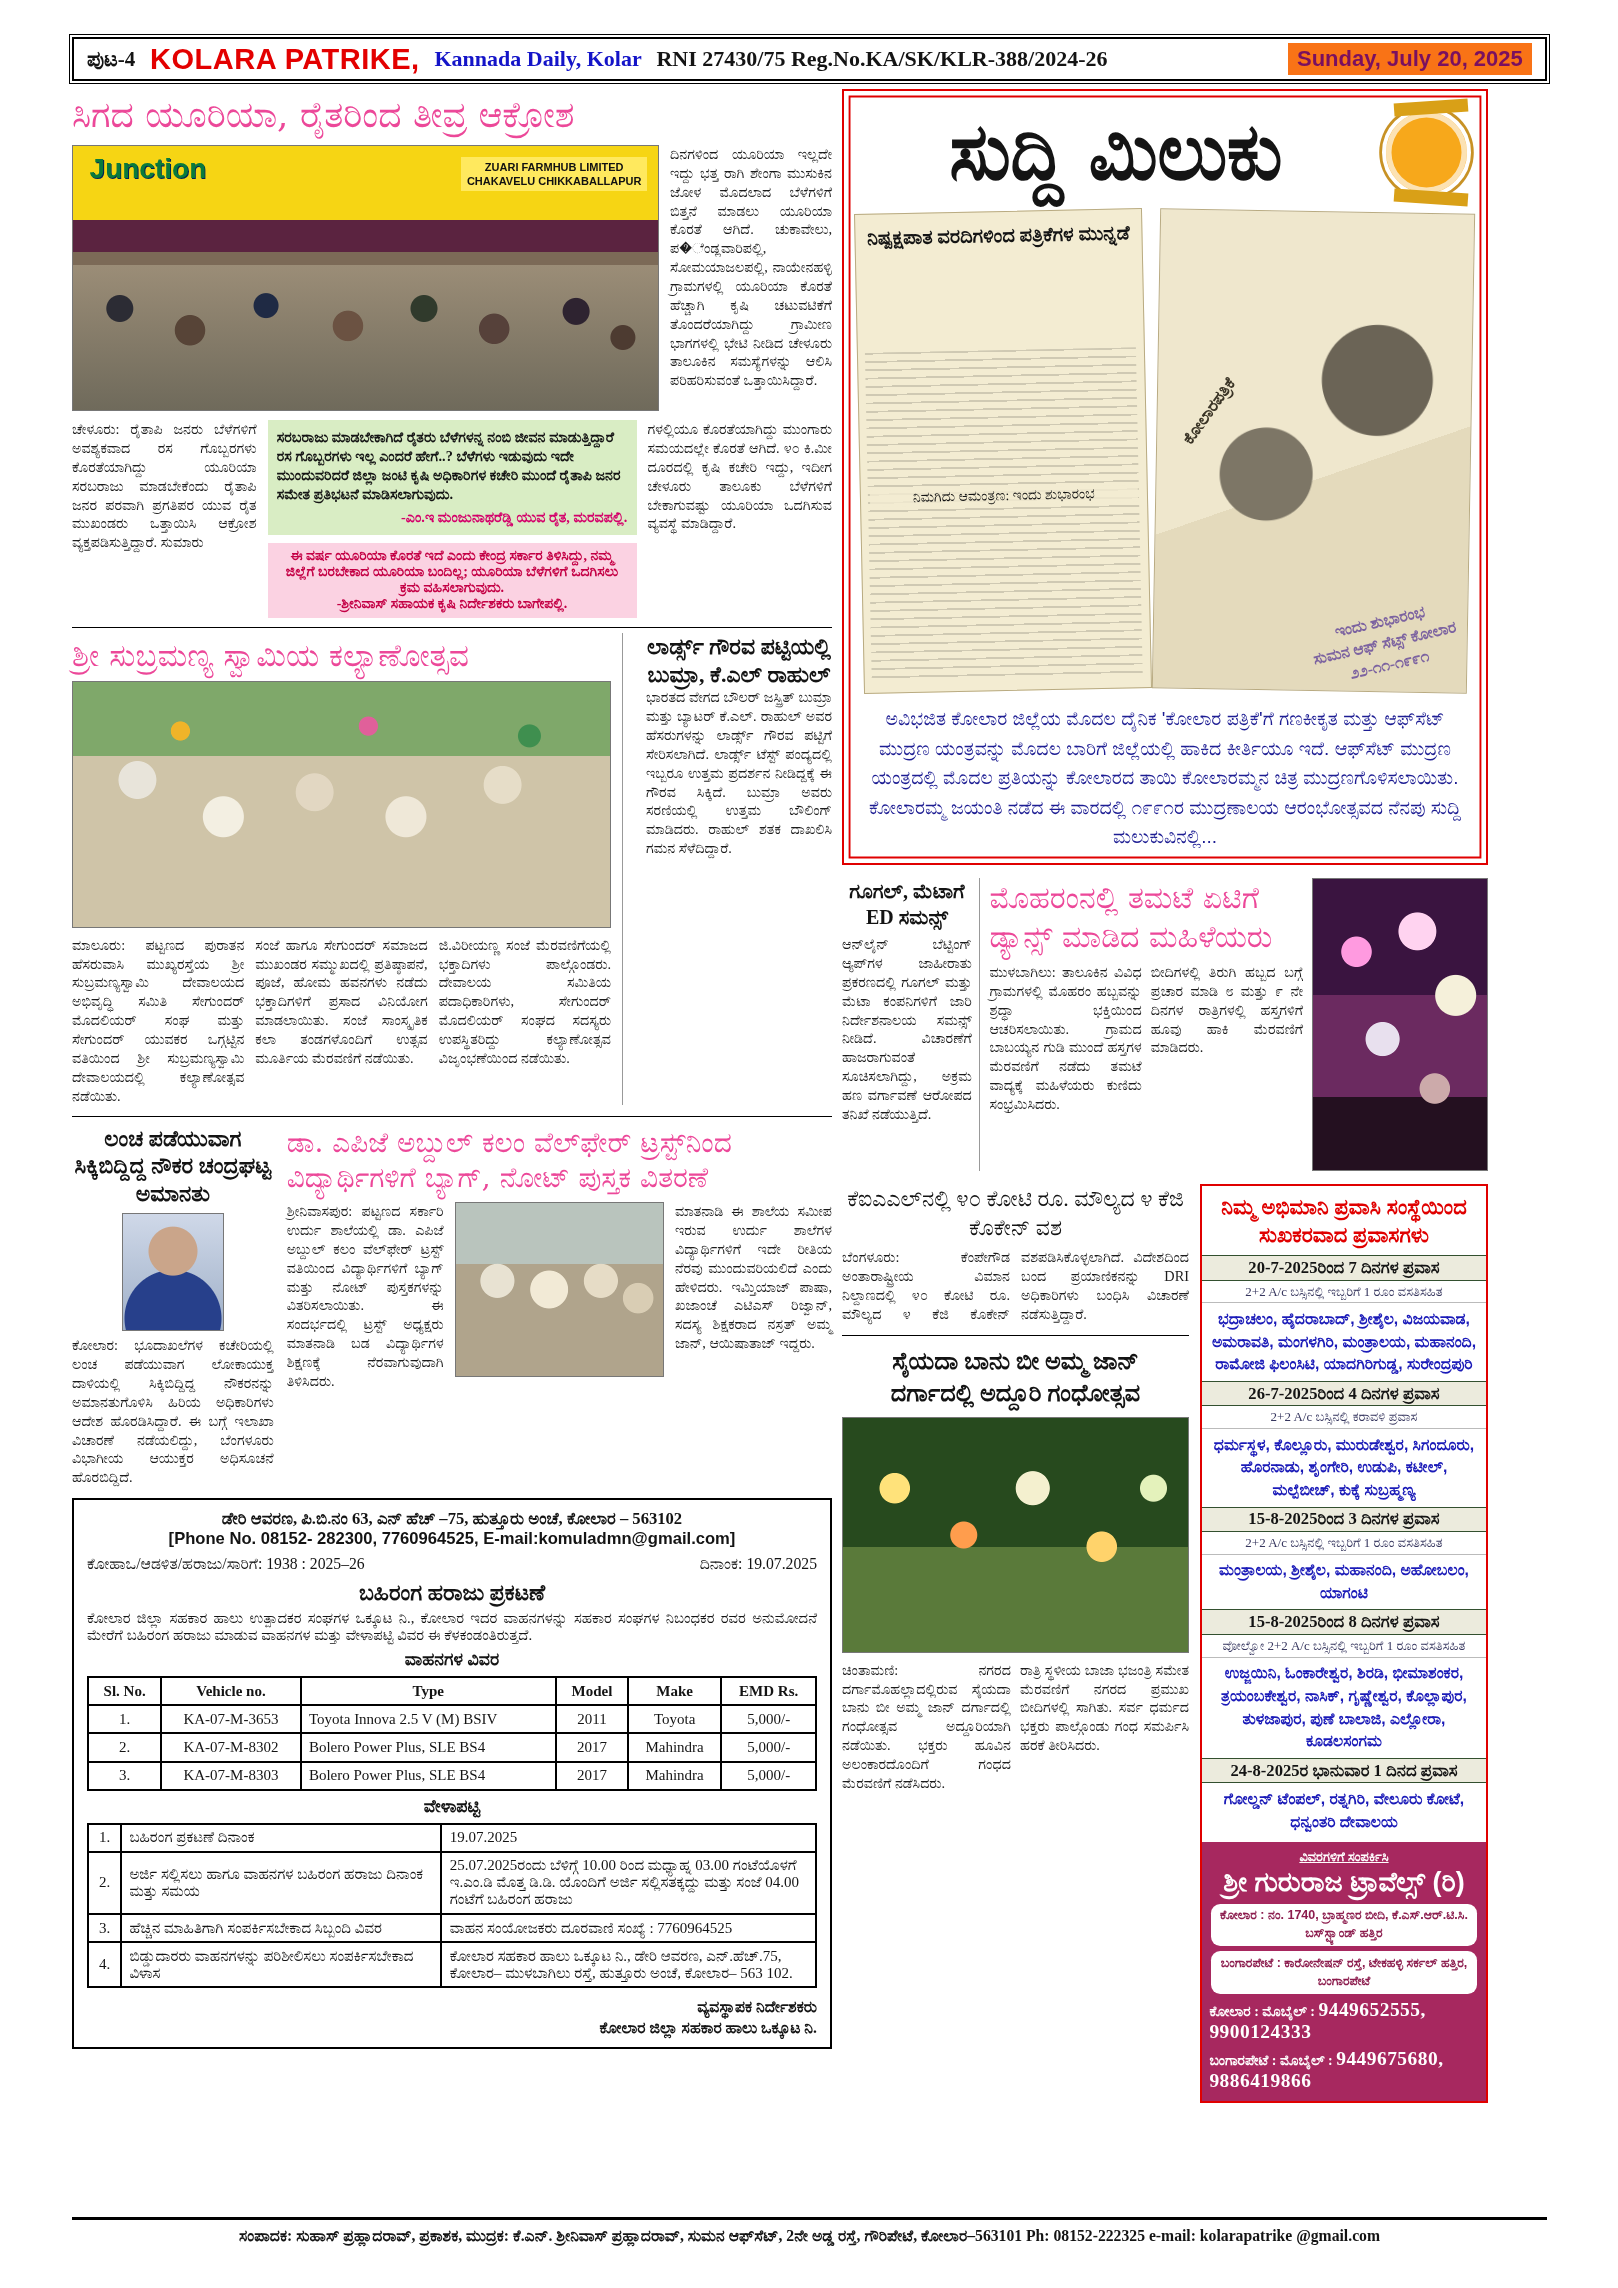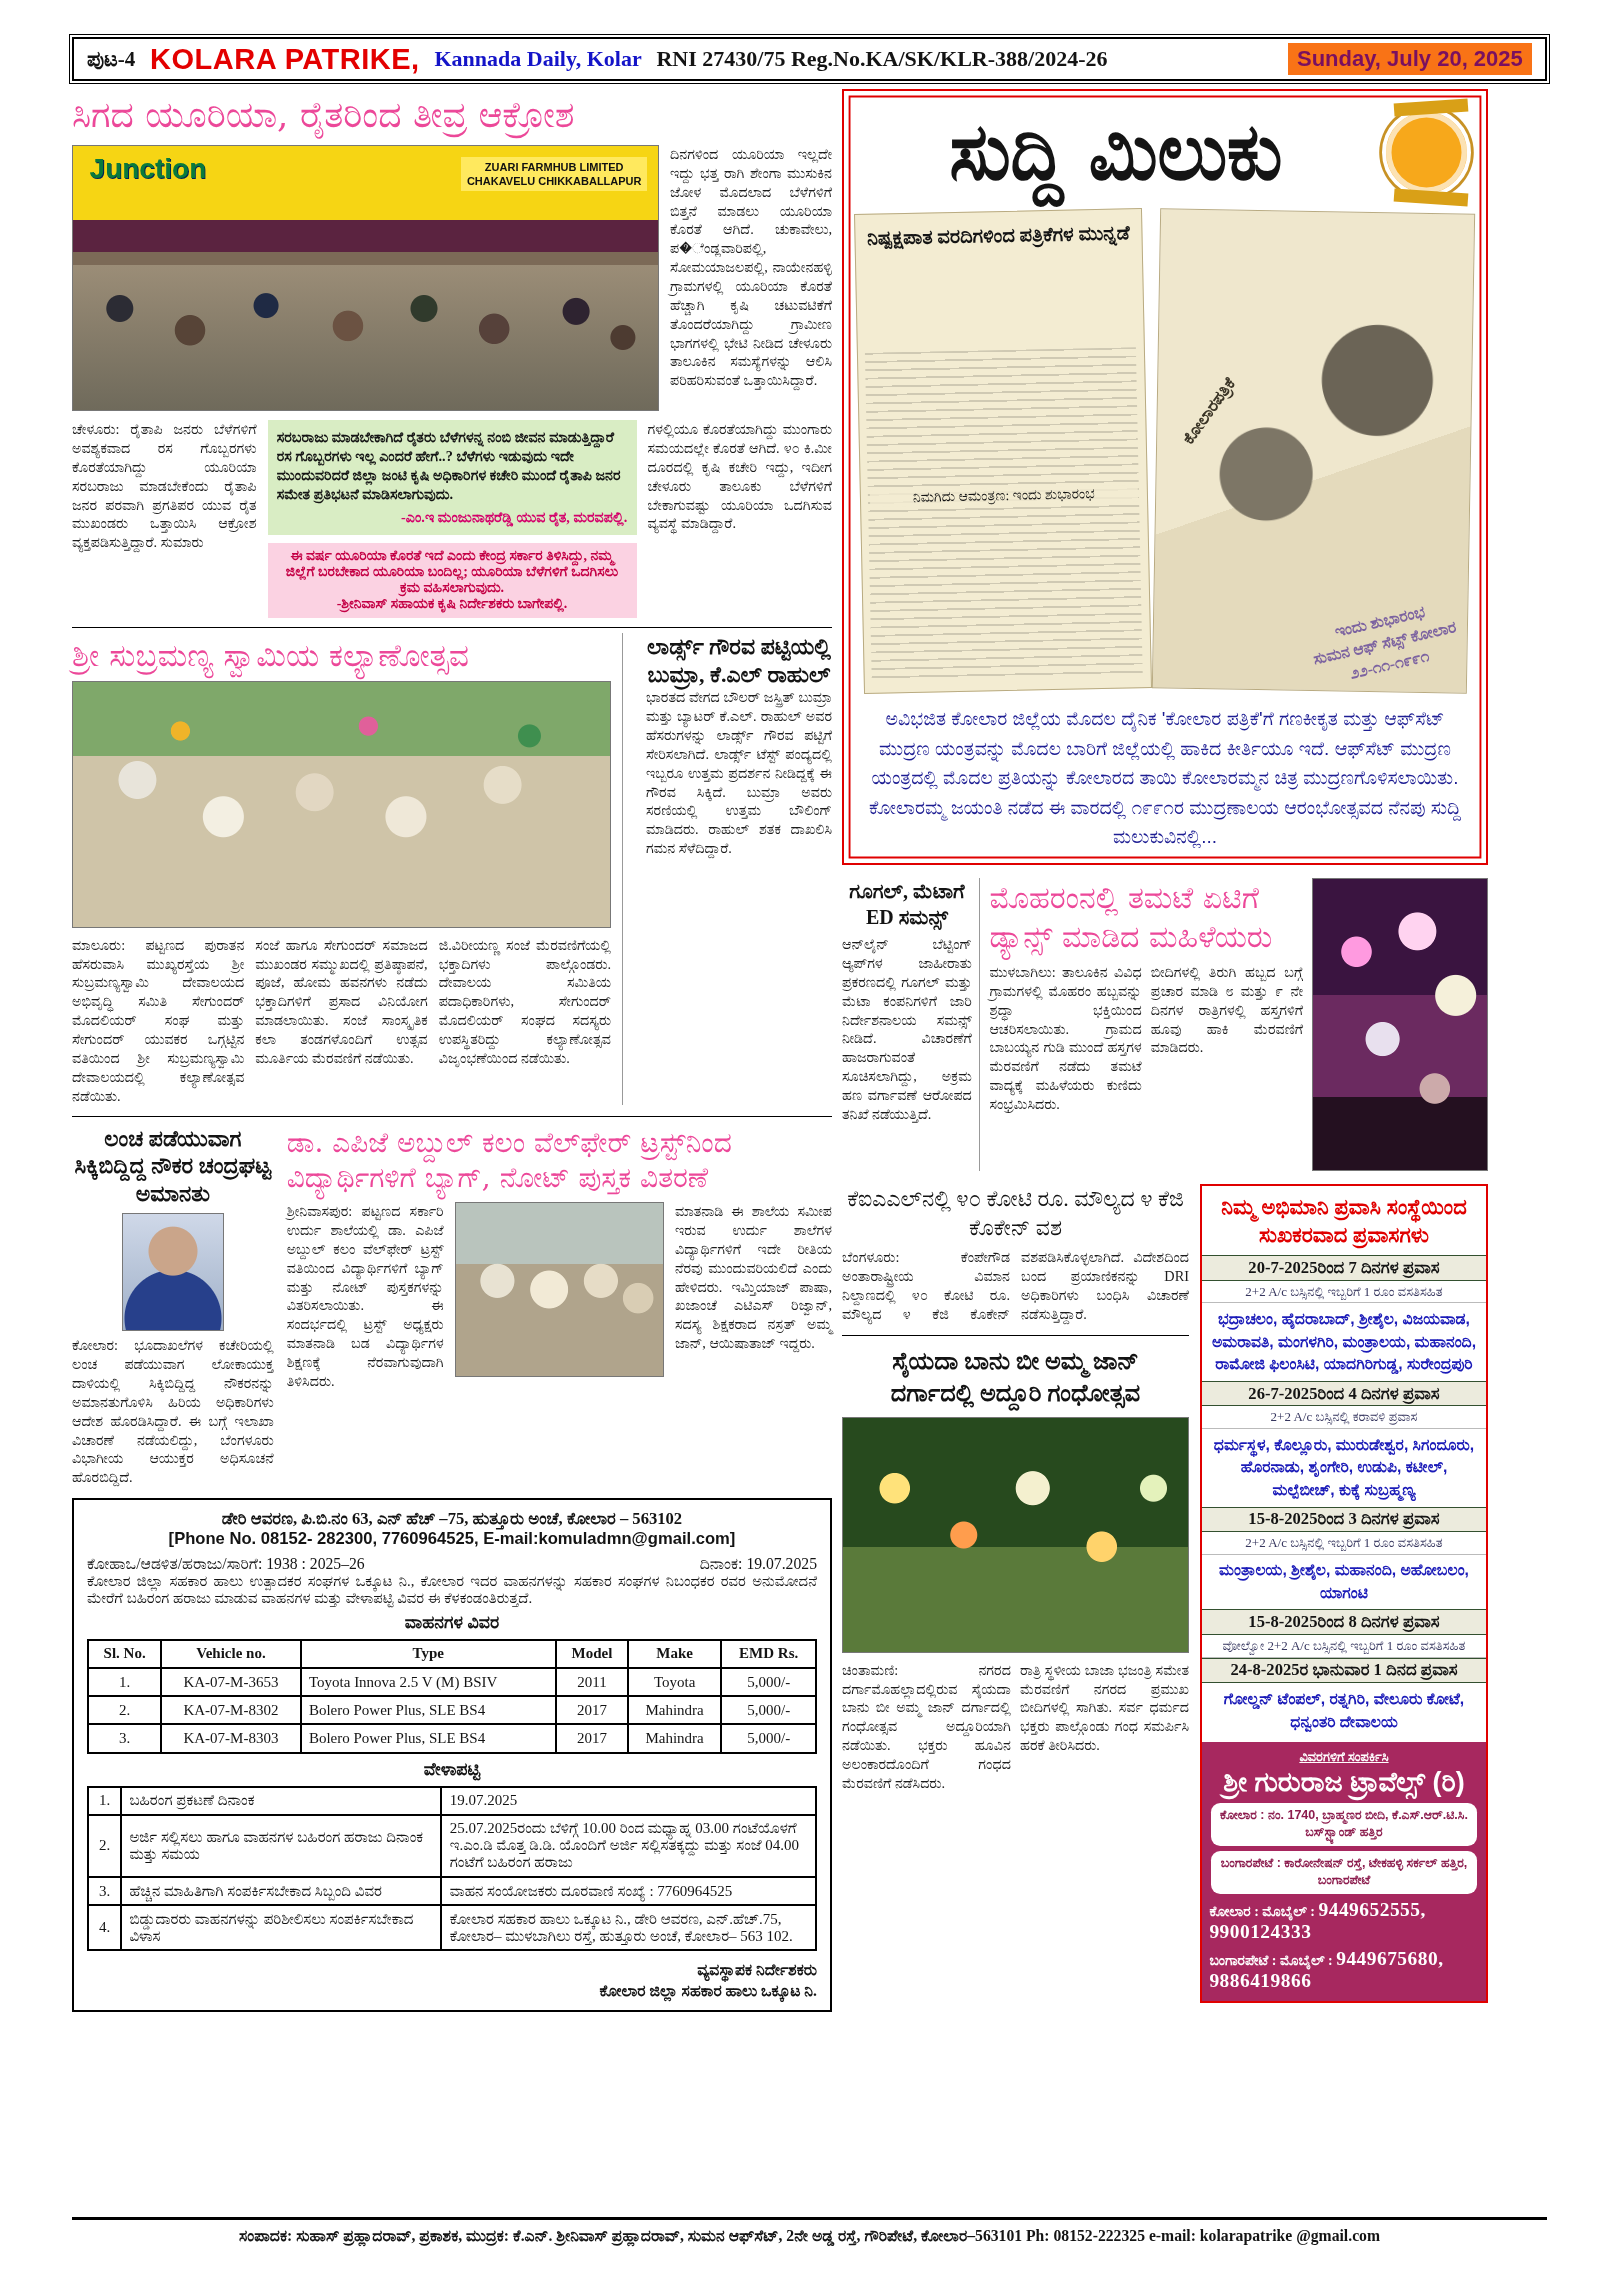--- a/index.html
+++ b/index.html
@@ -261,20 +261,21 @@
       </div>
     </div>
 
     <div class="tender">
       <div class="t-addr">ಡೇರಿ ಆವರಣ, ಪಿ.ಬಿ.ನಂ 63, ಎನ್ ಹೆಚ್ –75, ಹುತ್ತೂರು ಅಂಚೆ, ಕೋಲಾರ – 563102</div>
       <div class="t-phone">[Phone No. 08152- 282300, 7760964525, E-mail:komuladmn@gmail.com]</div>
       <div class="t-refrow">
         <span>ಕೋಹಾಒ/ಆಡಳಿತ/ಹರಾಜು/ಸಾರಿಗೆ: 1938 : 2025–26</span>
         <span>ದಿನಾಂಕ: 19.07.2025</span>
       </div>
+      <div class="t-head">ಬಹಿರಂಗ ಹರಾಜು ಪ್ರಕಟಣೆ</div>
       <div class="t-intro">ಕೋಲಾರ ಜಿಲ್ಲಾ ಸಹಕಾರ ಹಾಲು ಉತ್ಪಾದಕರ ಸಂಘಗಳ ಒಕ್ಕೂಟ ನಿ., ಕೋಲಾರ ಇದರ ವಾಹನಗಳನ್ನು ಸಹಕಾರ ಸಂಘಗಳ ನಿಬಂಧಕರ ರವರ ಅನುಮೋದನೆ ಮೇರೆಗೆ ಬಹಿರಂಗ ಹರಾಜು ಮಾಡುವ ವಾಹನಗಳ ಮತ್ತು ವೇಳಾಪಟ್ಟಿ ವಿವರ ಈ ಕೆಳಕಂಡಂತಿರುತ್ತದೆ.</div>
       <div class="t-sub">ವಾಹನಗಳ ವಿವರ</div>
 
       <table class="tt">
         <thead>
           <tr>
             <th>Sl. No.</th>
             <th>Vehicle no.</th>
             <th>Type</th>
             <th>Model</th>
@@ -428,20 +429,21 @@
           <div class="tourdest">ಧರ್ಮಸ್ಥಳ, ಕೊಲ್ಲೂರು, ಮುರುಡೇಶ್ವರ, ಸಿಗಂದೂರು, ಹೊರನಾಡು, ಶೃಂಗೇರಿ, ಉಡುಪಿ, ಕಟೀಲ್, ಮಲ್ಪೆಬೀಚ್, ಕುಕ್ಕೆ ಸುಬ್ರಹ್ಮಣ್ಯ</div>
         </div>
         <div>
           <div class="tourdate">15-8-2025ರಿಂದ 3 ದಿನಗಳ ಪ್ರವಾಸ</div>
           <div class="tourbus">2+2 A/c ಬಸ್ಸಿನಲ್ಲಿ ಇಬ್ಬರಿಗೆ 1 ರೂಂ ವಸತಿಸಹಿತ</div>
           <div class="tourdest">ಮಂತ್ರಾಲಯ, ಶ್ರೀಶೈಲ, ಮಹಾನಂದಿ, ಅಹೋಬಲಂ, ಯಾಗಂಟಿ</div>
         </div>
         <div>
           <div class="tourdate">15-8-2025ರಿಂದ 8 ದಿನಗಳ ಪ್ರವಾಸ</div>
           <div class="tourbus">ವೋಲ್ವೋ 2+2 A/c ಬಸ್ಸಿನಲ್ಲಿ ಇಬ್ಬರಿಗೆ 1 ರೂಂ ವಸತಿಸಹಿತ</div>
+          <div class="tourdest">ಉಜ್ಜಯಿನಿ, ಓಂಕಾರೇಶ್ವರ, ಶಿರಡಿ, ಭೀಮಾಶಂಕರ, ತ್ರಯಂಬಕೇಶ್ವರ, ನಾಸಿಕ್, ಗೃಷ್ಣೇಶ್ವರ, ಕೊಲ್ಲಾಪುರ, ತುಳಜಾಪುರ, ಪುಣೆ ಬಾಲಾಜಿ, ಎಲ್ಲೋರಾ, ಕೂಡಲಸಂಗಮ</div>
         </div>
         <div>
           <div class="tourdate">24-8-2025ರ ಭಾನುವಾರ 1 ದಿನದ ಪ್ರವಾಸ</div>
           <div class="tourdest">ಗೋಲ್ಡನ್ ಟೆಂಪಲ್, ರತ್ನಗಿರಿ, ವೇಲೂರು ಕೋಟೆ, ಧನ್ವಂತರಿ ದೇವಾಲಯ</div>
         </div>
 
         <div class="contact">
           <div class="c-note">ವಿವರಗಳಿಗೆ ಸಂಪರ್ಕಿಸಿ</div>
           <div class="c-agency">ಶ್ರೀ ಗುರುರಾಜ ಟ್ರಾವೆಲ್ಸ್ (ರಿ)</div>
           <div class="cbox">ಕೋಲಾರ : ನಂ. 1740, ಬ್ರಾಹ್ಮಣರ ಬೀದಿ, ಕೆ.ಎಸ್.ಆರ್.ಟಿ.ಸಿ. ಬಸ್‌ಸ್ಟ್ಯಾಂಡ್ ಹತ್ತಿರ</div>

